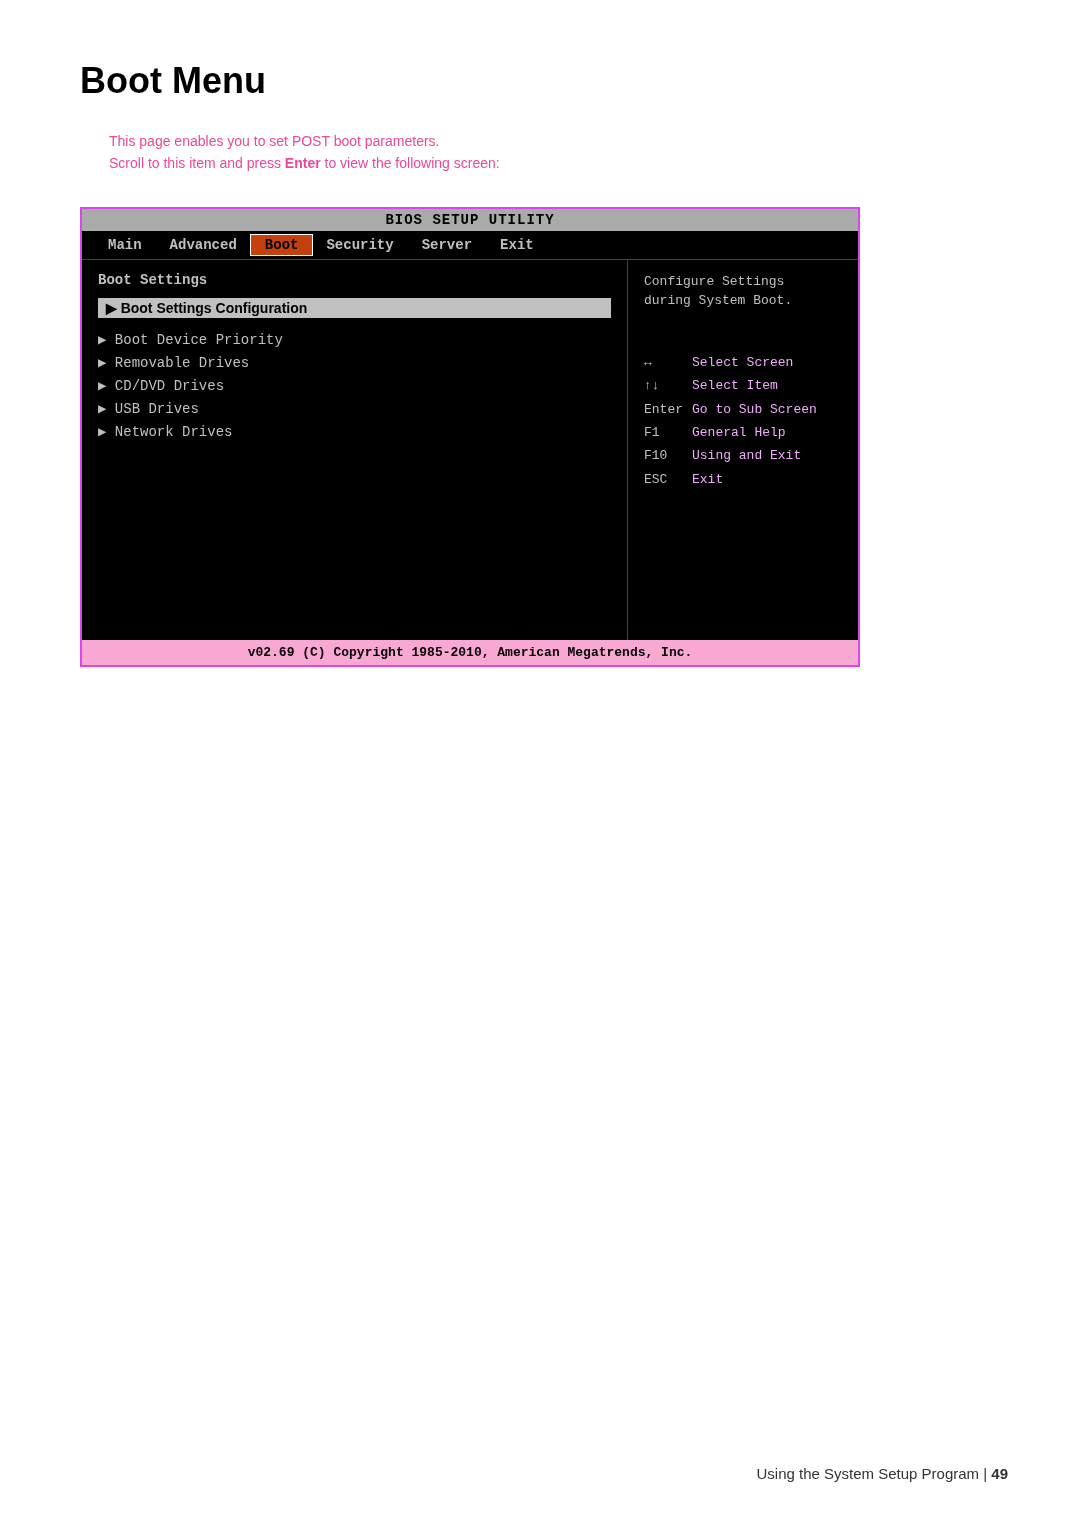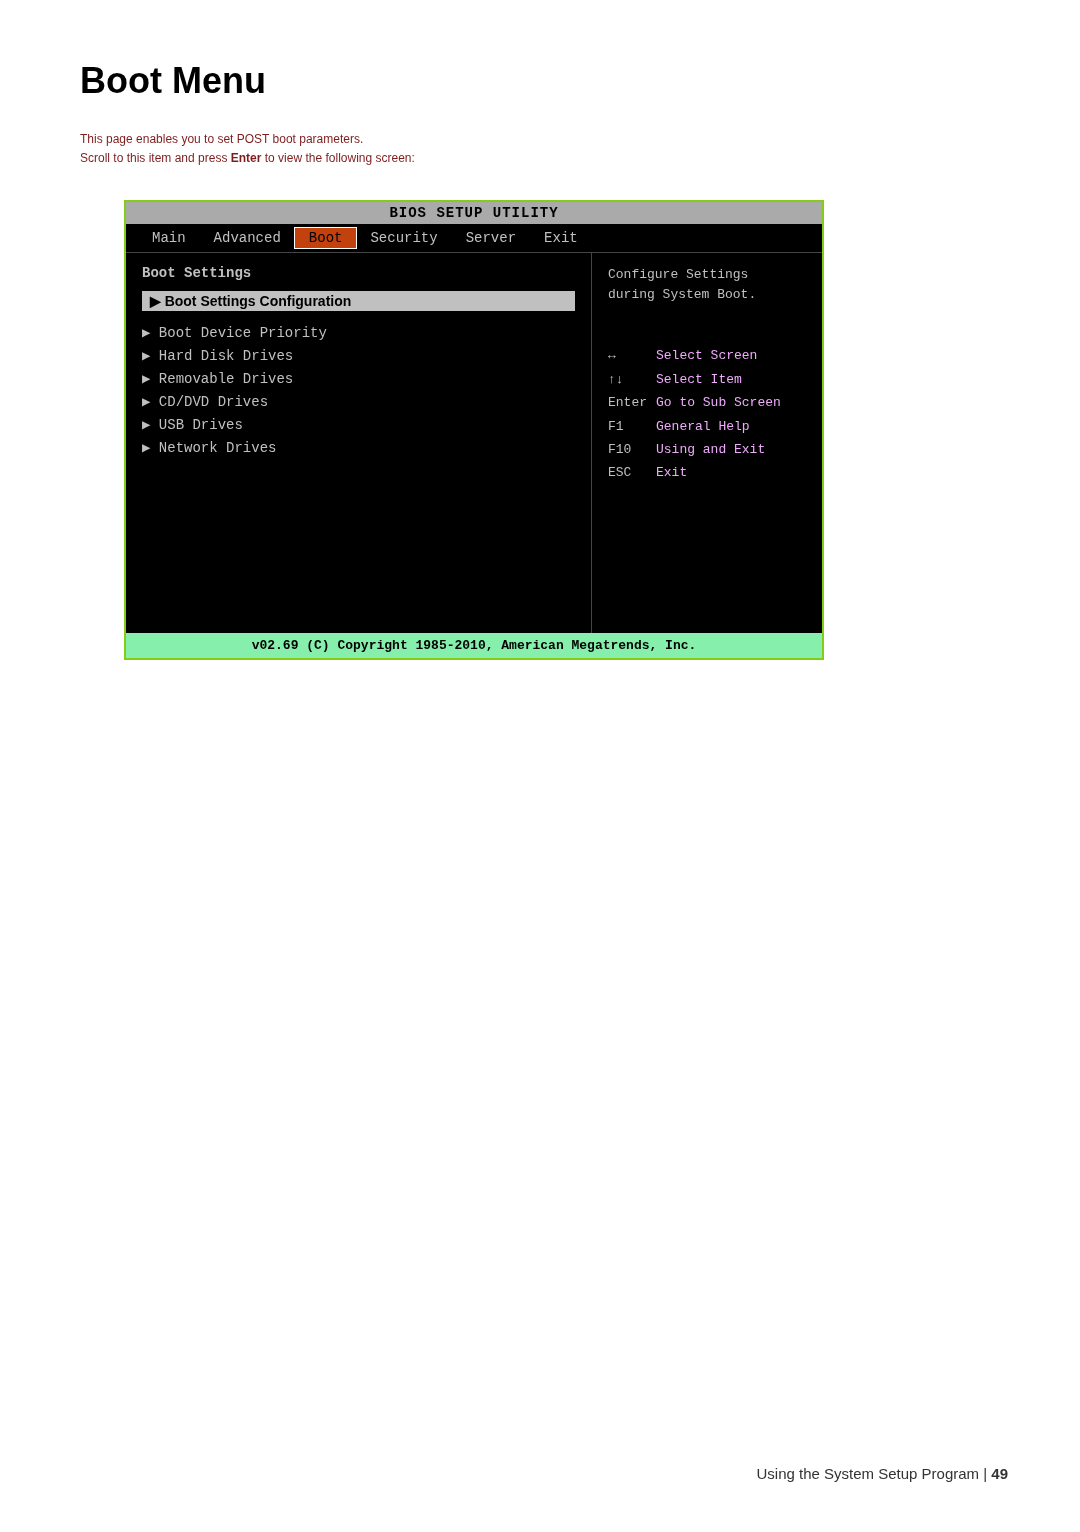--- a/index.html
+++ b/index.html
@@ -19,39 +19,39 @@
 
     .page-title {
       font-size: 36px;
       font-weight: 900;
       font-family: Arial, sans-serif;
       margin-bottom: 28px;
       color: #000;
     }
 
     .description {
-      font-size: 12px;
+      font-size: 14px;
       line-height: 1.6;
       margin-bottom: 32px;
-      color: #7f1d1d;
+      color: #ec4899;
+      margin-left: 29px;
     }
 
     .description strong {
       font-weight: bold;
     }
 
     
     .bios-container {
-      width: 700px;
-      border: 2px solid #84cc16;
+      width: 780px;
+      border: 2px solid #d946ef;
       background: #000;
       color: #c0c0c0;
       font-family: 'Courier New', Courier, monospace;
       font-size: 14px;
-      margin-left: 44px;
     }
 
     .bios-title-bar {
       background: #aaaaaa;
       color: #000;
       text-align: center;
       padding: 3px 0;
       font-family: 'Courier New', Courier, monospace;
       font-size: 14px;
       font-weight: bold;
@@ -64,21 +64,21 @@
       display: flex;
       gap: 0;
       padding: 4px 12px;
       border-bottom: 1px solid #444;
     }
 
     .bios-menu-item {
       padding: 2px 14px;
       font-family: 'Courier New', Courier, monospace;
       font-size: 14px;
-      font-weight: normal;
+      font-weight: bold;
       cursor: pointer;
       color: #c0c0c0;
     }
 
     .bios-menu-item.active {
       background: #c2410c;
       color: #000;
       outline: 1px solid #fff;
     }
 
@@ -157,21 +157,21 @@
     .bios-keybindings .key {
       min-width: 40px;
       color: #c0c0c0;
     }
 
     .bios-keybindings .key-desc {
       color: #f0abfc;
     }
 
     .bios-footer {
-      background: #86efac;
+      background: #f9a8d4;
       color: #000;
       text-align: center;
       padding: 5px 0;
       font-family: 'Courier New', Courier, monospace;
       font-size: 13px;
       font-weight: bold;
     }
 
     .page-footer {
       position: absolute;
@@ -212,21 +212,20 @@
 
     <div class="bios-body">
 
       <div class="bios-left">
         <div class="bios-section-title">Boot Settings</div>
 
         <span class="bios-highlighted-item">▶  Boot Settings Configuration</span>
 
         <ul class="bios-list">
           <li class="bios-list-item">▶  Boot Device Priority</li>
-          <li class="bios-list-item">▶  Hard Disk Drives</li>
           <li class="bios-list-item">▶  Removable Drives</li>
           <li class="bios-list-item">▶  CD/DVD Drives</li>
           <li class="bios-list-item">▶  USB Drives</li>
           <li class="bios-list-item">▶  Network Drives</li>
         </ul>
       </div>
 
       <div class="bios-right">
         <div class="bios-help-text">Configure Settings<br>during System Boot.</div>
 

